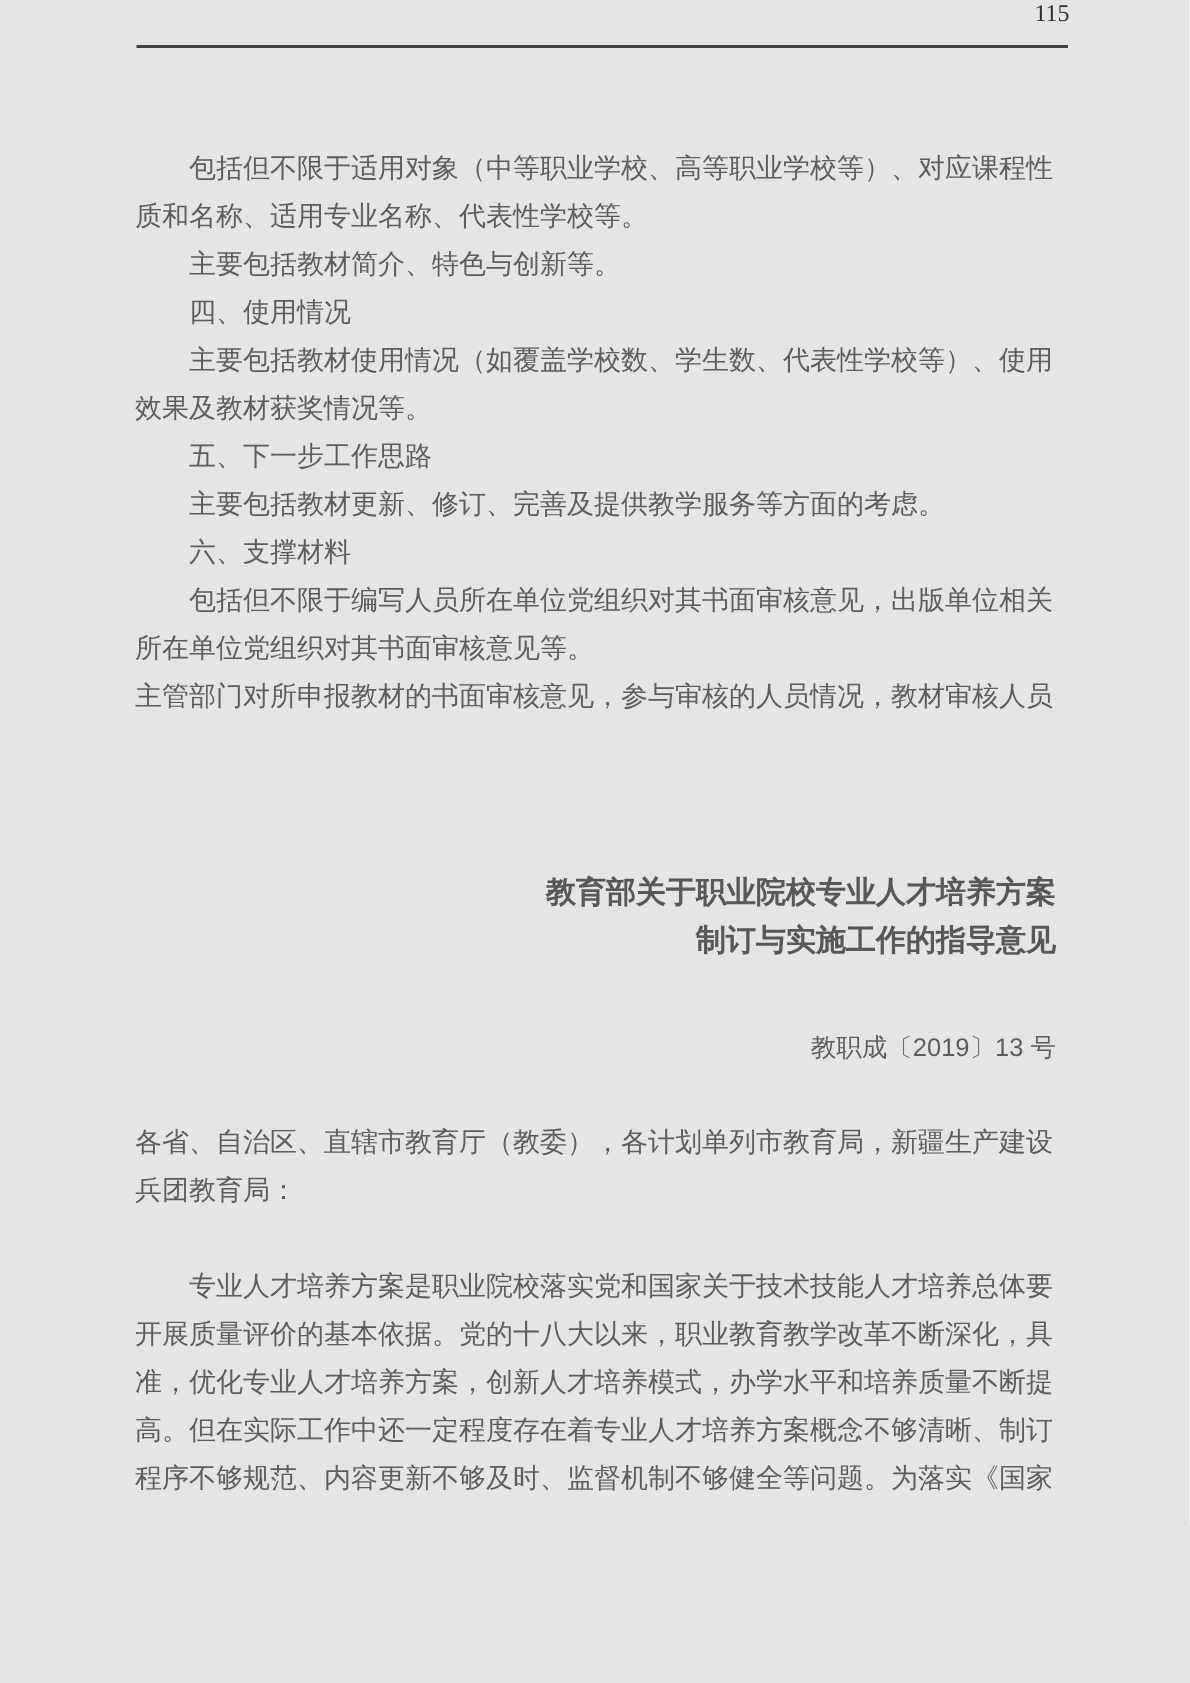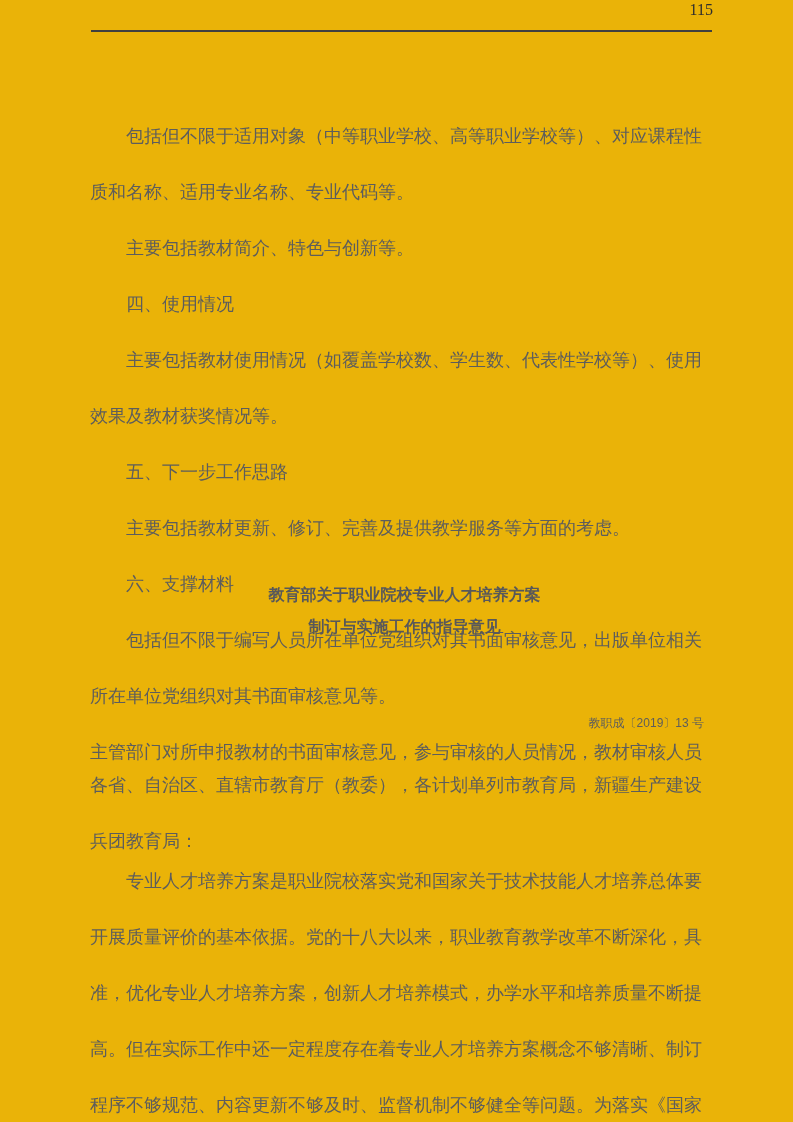--- a/index.html
+++ b/index.html
@@ -1,21 +1,21 @@
 <!DOCTYPE html>
 <html><head>
 <meta charset="utf-8">
 <style>
   * { margin: 0; padding: 0; box-sizing: border-box; }
   html, body { background: #ffffff; }
   .page {
     position: relative;
     width: 793px;
     height: 1122px;
-    background: #eab308;
+    background: #e5e5e5;
     overflow: hidden;
     font-family: "Liberation Sans", sans-serif;
   }
   .page-number {
     position: absolute;
     top: 1px;
     right: 80px;
     font-family: "Liberation Serif", serif;
     font-size: 16px;
     color: #2e2e2e;
@@ -33,58 +33,57 @@
     left: 90px;
     width: 614px;
     color: #5d5d5d;
     font-size: 18px;
   }
   .text-block .line {
     height: 32px;
     line-height: 32px;
     white-space: nowrap;
     overflow: hidden;
-    margin-top: 24px;
   }
   .text-block .line.indent { padding-left: 36px; }
   #intro-section { top: 96px; }
   #notice-title {
     top: 579px;
     padding-left: 15px;
-    text-align: center;
+    text-align: right;
     font-weight: bold;
-    font-size: 16px;
+    font-size: 20px;
     color: #58585a;
   }
   #notice-title .title-line {
     height: 32px;
     line-height: 32px;
     white-space: nowrap;
   }
   #doc-number {
     top: 683px;
     text-align: right;
-    font-size: 12px;
+    font-size: 17px;
   }
   #doc-number .line { height: 32px; line-height: 32px; }
   #salutation { top: 745px; }
   #notice-body { top: 841px; }
 </style>
 </head>
 <body>
 
 <div class="page">
 
   <div class="page-number">115</div>
 
   <div class="header-rule"></div>
 
   <div class="text-block" id="intro-section">
       <div class="line indent">包括但不限于适用对象（中等职业学校、高等职业学校等）、对应课程性</div>
-      <div class="line">质和名称、适用专业名称、专业代码等。</div>
+      <div class="line">质和名称、适用专业名称、代表性学校等。</div>
       <div class="line indent">主要包括教材简介、特色与创新等。</div>
       <div class="line indent">四、使用情况</div>
       <div class="line indent">主要包括教材使用情况（如覆盖学校数、学生数、代表性学校等）、使用</div>
       <div class="line">效果及教材获奖情况等。</div>
       <div class="line indent">五、下一步工作思路</div>
       <div class="line indent">主要包括教材更新、修订、完善及提供教学服务等方面的考虑。</div>
       <div class="line indent">六、支撑材料</div>
       <div class="line indent">包括但不限于编写人员所在单位党组织对其书面审核意见，出版单位相关</div>
       <div class="line">所在单位党组织对其书面审核意见等。</div>
       <div class="line">主管部门对所申报教材的书面审核意见，参与审核的人员情况，教材审核人员</div>

